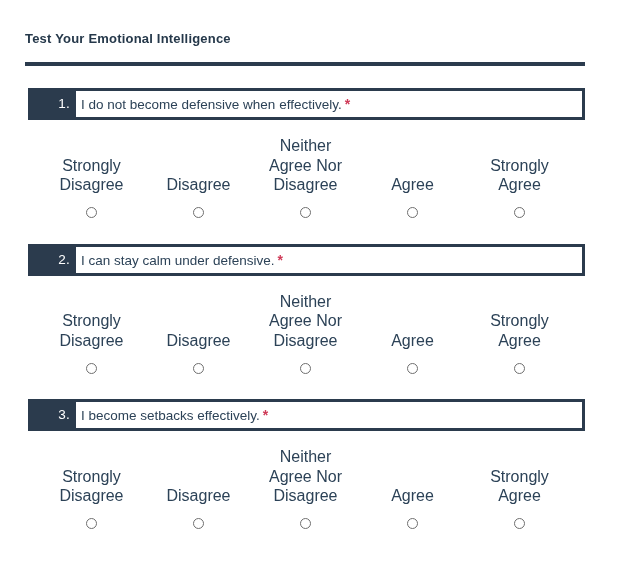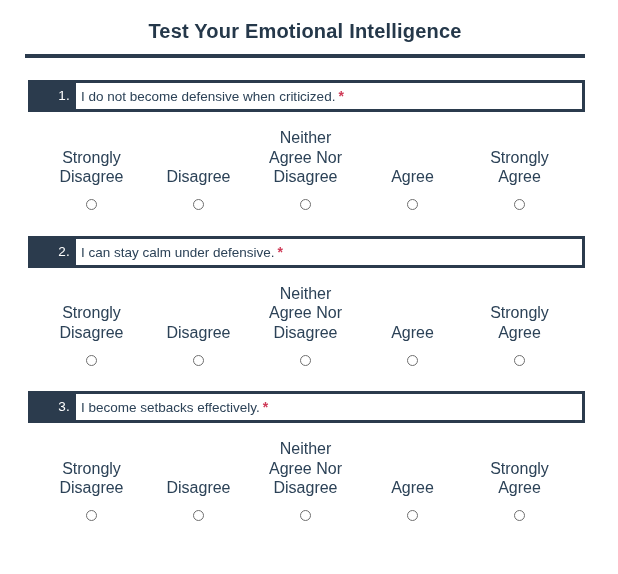--- a/index.html
+++ b/index.html
@@ -19,26 +19,26 @@
     width: 618px;
     height: 574px;
     box-sizing: border-box;
   }
 
   
   .header {
     padding: 0 33px 0 25px;
   }
   .survey-title {
-    text-align: center;
+    text-align: left;
     color: #234;
-    font-size: 20px;
+    font-size: 13px;
     font-weight: bold;
     letter-spacing: 0.2px;
-    padding-top: 20px;
+    padding-top: 28px;
     line-height: 22px;
     color: #25384a;
   }
   .title-rule {
     margin-top: 12px;
     height: 4px;
     background: #2b3b4d;
     width: 100%;
   }
 
@@ -127,21 +127,21 @@
 
   <div class="header">
     <div class="survey-title">Test Your Emotional Intelligence</div>
     <div class="title-rule"></div>
   </div>
 
   <div class="question-block">
     <div class="question-bar">
       <div class="question-number">1.</div>
       <div class="question-text-box">
-        <span>I do not become defensive when criticized.</span><span class="required-star">*</span>
+        <span>I do not become defensive when effectively.</span><span class="required-star">*</span>
       </div>
     </div>
     <div class="scale">
       <div class="scale-option">
         <div class="scale-label">Strongly Disagree</div>
         <div class="radio-wrap">
           <div class="radio"></div>
         </div>
       </div>
       <div class="scale-option">

